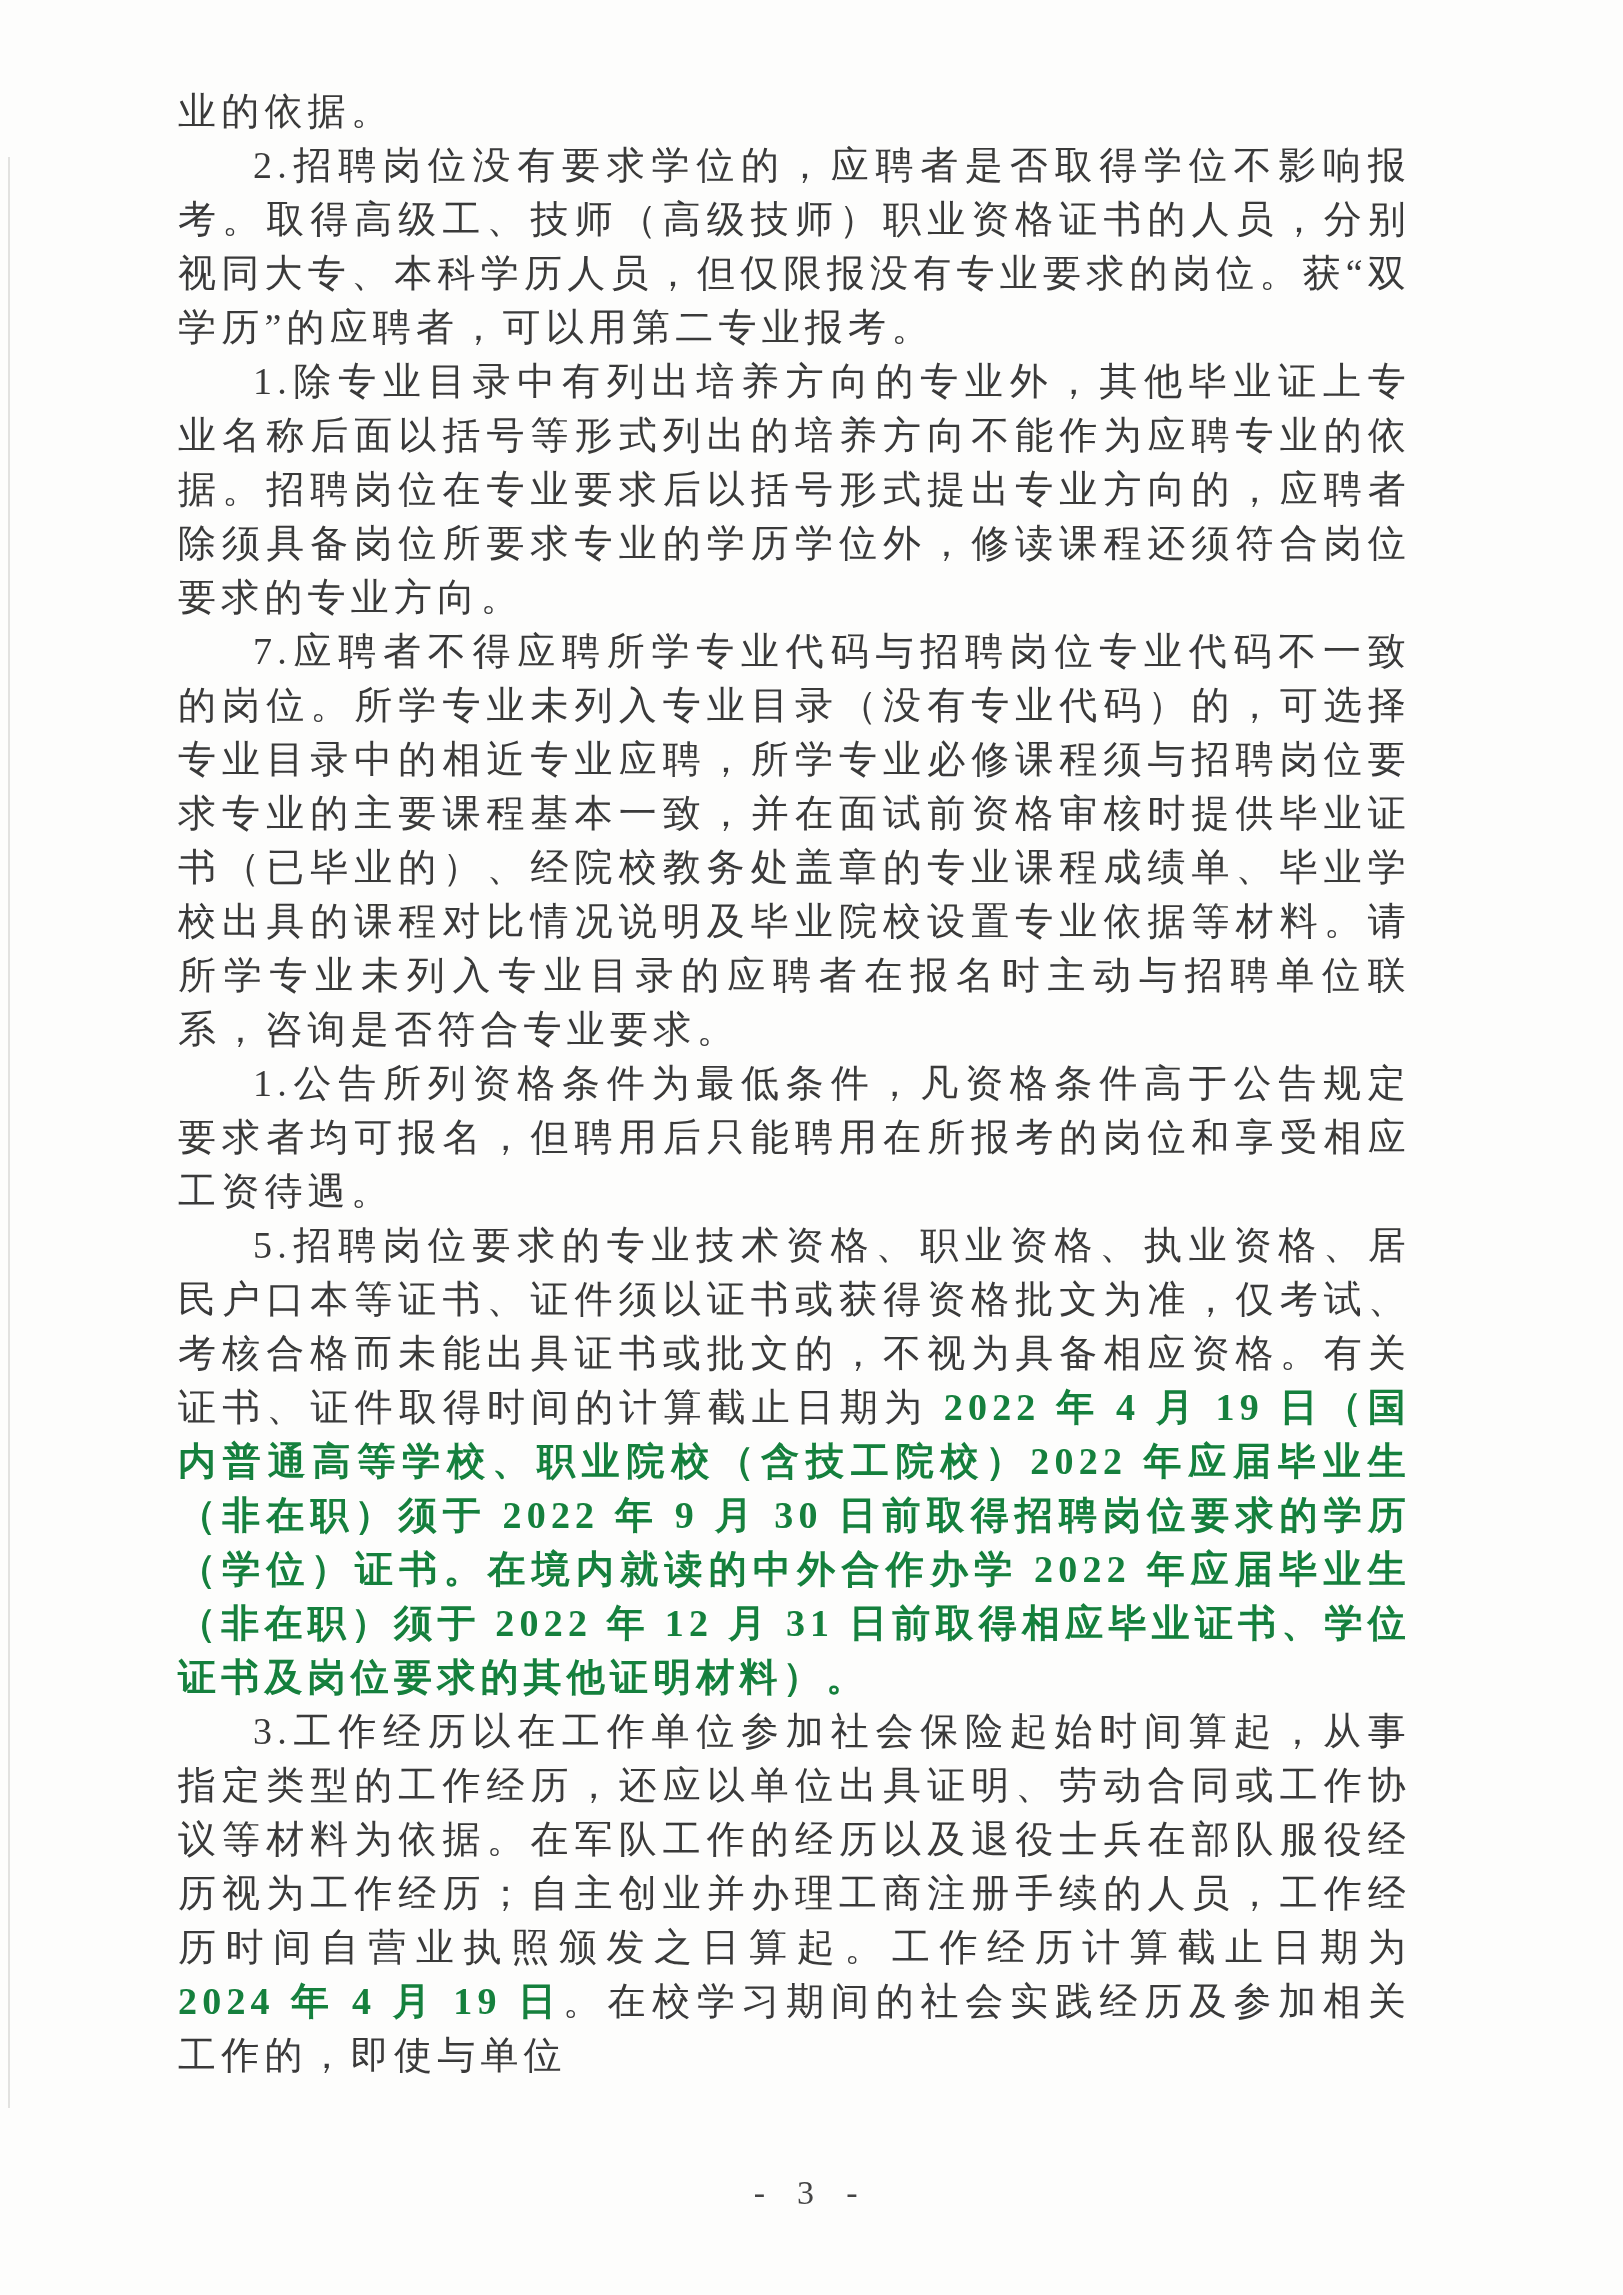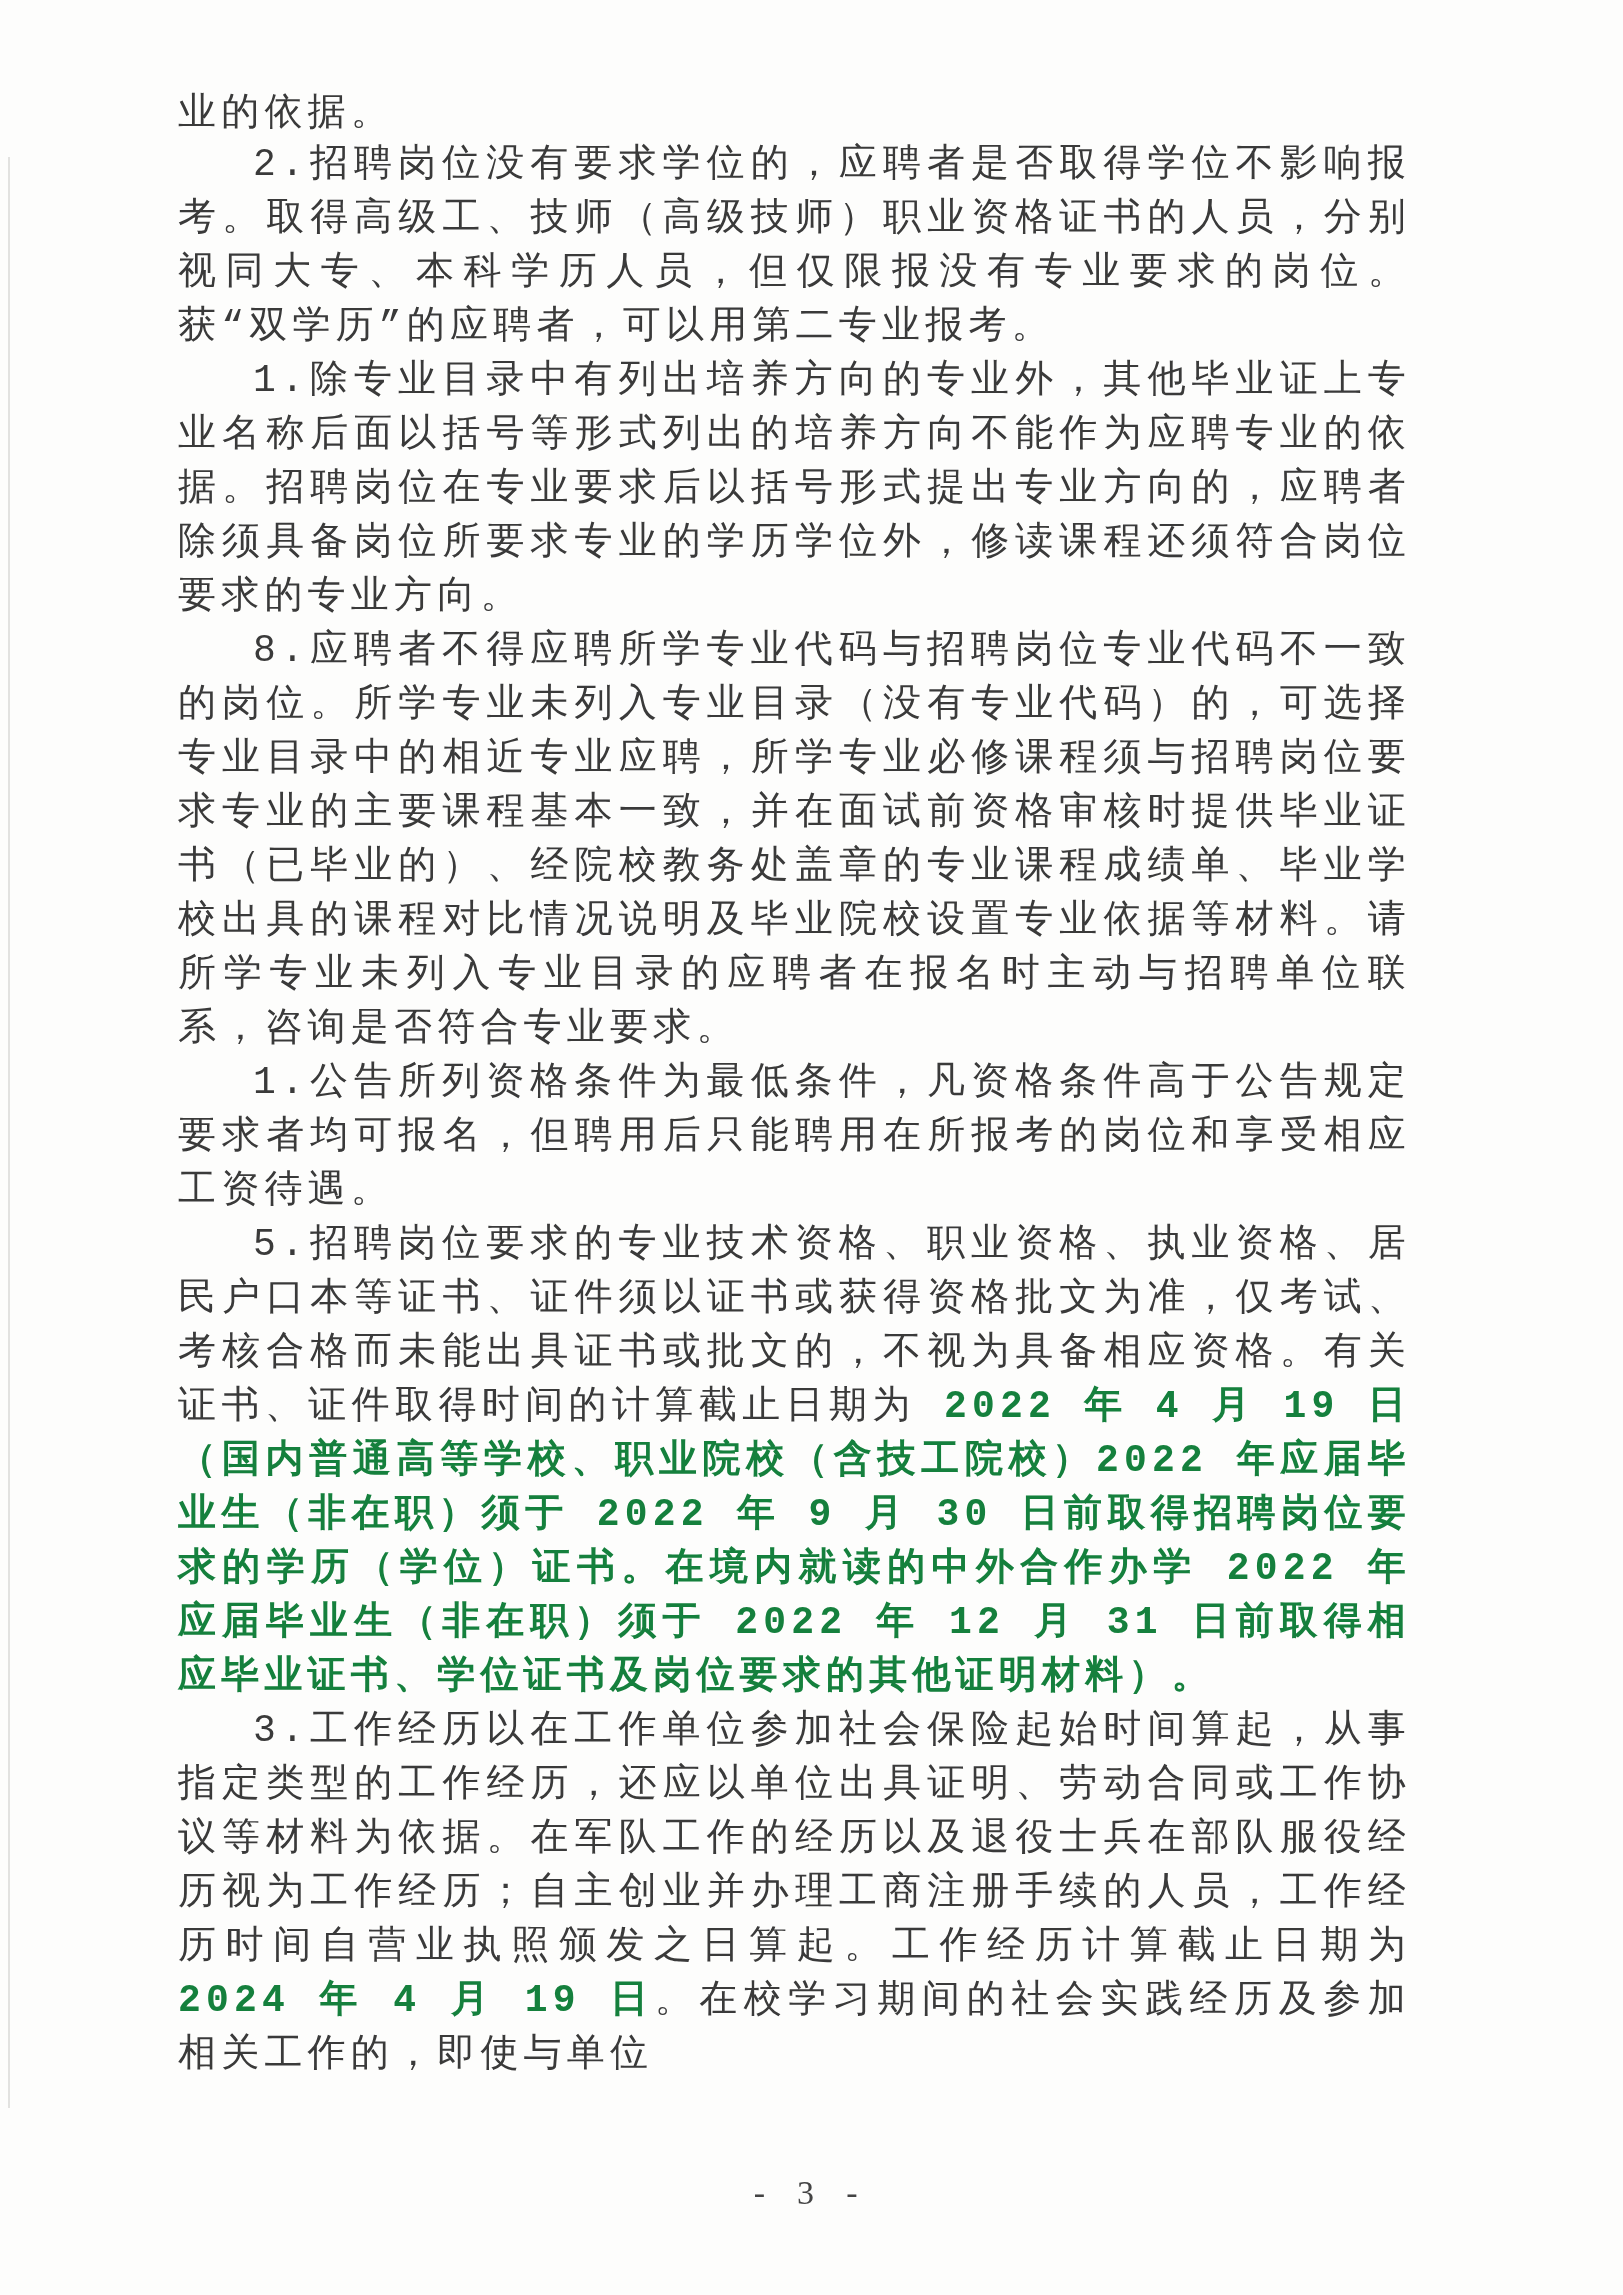--- a/index.html
+++ b/index.html
@@ -35,21 +35,20 @@
     color: #3a3a3a;
     text-align: justify;
     text-justify: inter-character;
   }
   .doc-body p {
     margin: 0;
     padding: 0;
   }
   .doc-body p.indent {
     text-indent: 75px;
-    font-family: Liberation Mono, monospace;
   }
   .doc-body .bold {
     font-weight: 700;
     color: #15803d;
   }
   .doc-body p.heading span {
     font-weight: 700;
     color: #1e1e1e;
   }
   .page-footer {
@@ -66,21 +65,21 @@
 </head>
 <body>
 
 <div class="page">
   <div class="scan-seam"></div>
 
   <main class="doc-body">
       <p><span>业的依据。</span></p>
       <p class="indent"><span>2.招聘岗位没有要求学位的，应聘者是否取得学位不影响报考。取得高级工、技师（高级技师）职业资格证书的人员，分别视同大专、本科学历人员，但仅限报没有专业要求的岗位。获“双学历”的应聘者，可以用第二专业报考。</span></p>
       <p class="indent"><span>1.除专业目录中有列出培养方向的专业外，其他毕业证上专业名称后面以括号等形式列出的培养方向不能作为应聘专业的依据。招聘岗位在专业要求后以括号形式提出专业方向的，应聘者除须具备岗位所要求专业的学历学位外，修读课程还须符合岗位要求的专业方向。</span></p>
-      <p class="indent"><span>8.应聘者不得应聘所学专业代码与招聘岗位专业代码不一致的岗位。所学专业未列入专业目录（没有专业代码）的，可选择专业目录中的相近专业应聘，所学专业必修课程须与招聘岗位要求专业的主要课程基本一致，并在面试前资格审核时提供毕业证书（已毕业的）、经院校教务处盖章的专业课程成绩单、毕业学校出具的课程对比情况说明及毕业院校设置专业依据等材料。请所学专业未列入专业目录的应聘者在报名时主动与招聘单位联系，咨询是否符合专业要求。</span></p>
+      <p class="indent"><span>7.应聘者不得应聘所学专业代码与招聘岗位专业代码不一致的岗位。所学专业未列入专业目录（没有专业代码）的，可选择专业目录中的相近专业应聘，所学专业必修课程须与招聘岗位要求专业的主要课程基本一致，并在面试前资格审核时提供毕业证书（已毕业的）、经院校教务处盖章的专业课程成绩单、毕业学校出具的课程对比情况说明及毕业院校设置专业依据等材料。请所学专业未列入专业目录的应聘者在报名时主动与招聘单位联系，咨询是否符合专业要求。</span></p>
       <p class="indent"><span>1.公告所列资格条件为最低条件，凡资格条件高于公告规定要求者均可报名，但聘用后只能聘用在所报考的岗位和享受相应工资待遇。</span></p>
       <p class="indent"><span>5.招聘岗位要求的专业技术资格、职业资格、执业资格、居民户口本等证书、证件须以证书或获得资格批文为准，仅考试、考核合格而未能出具证书或批文的，不视为具备相应资格。有关证书、证件取得时间的计算截止日期为 </span><span class="bold">2022 年 4 月 19 日（国内普通高等学校、职业院校（含技工院校）2022 年应届毕业生（非在职）须于 2022 年 9 月 30 日前取得招聘岗位要求的学历（学位）证书。在境内就读的中外合作办学 2022 年应届毕业生（非在职）须于 2022 年 12 月 31 日前取得相应毕业证书、学位证书及岗位要求的其他证明材料）。</span></p>
       <p class="indent"><span>3.工作经历以在工作单位参加社会保险起始时间算起，从事指定类型的工作经历，还应以单位出具证明、劳动合同或工作协议等材料为依据。在军队工作的经历以及退役士兵在部队服役经历视为工作经历；自主创业并办理工商注册手续的人员，工作经历时间自营业执照颁发之日算起。工作经历计算截止日期为 </span><span class="bold">2024 年 4 月 19 日</span><span>。在校学习期间的社会实践经历及参加相关工作的，即使与单位</span></p>
     </main>
 
   <footer class="page-footer">
     <span>- 3 -</span>
   </footer>
 </div>
 

